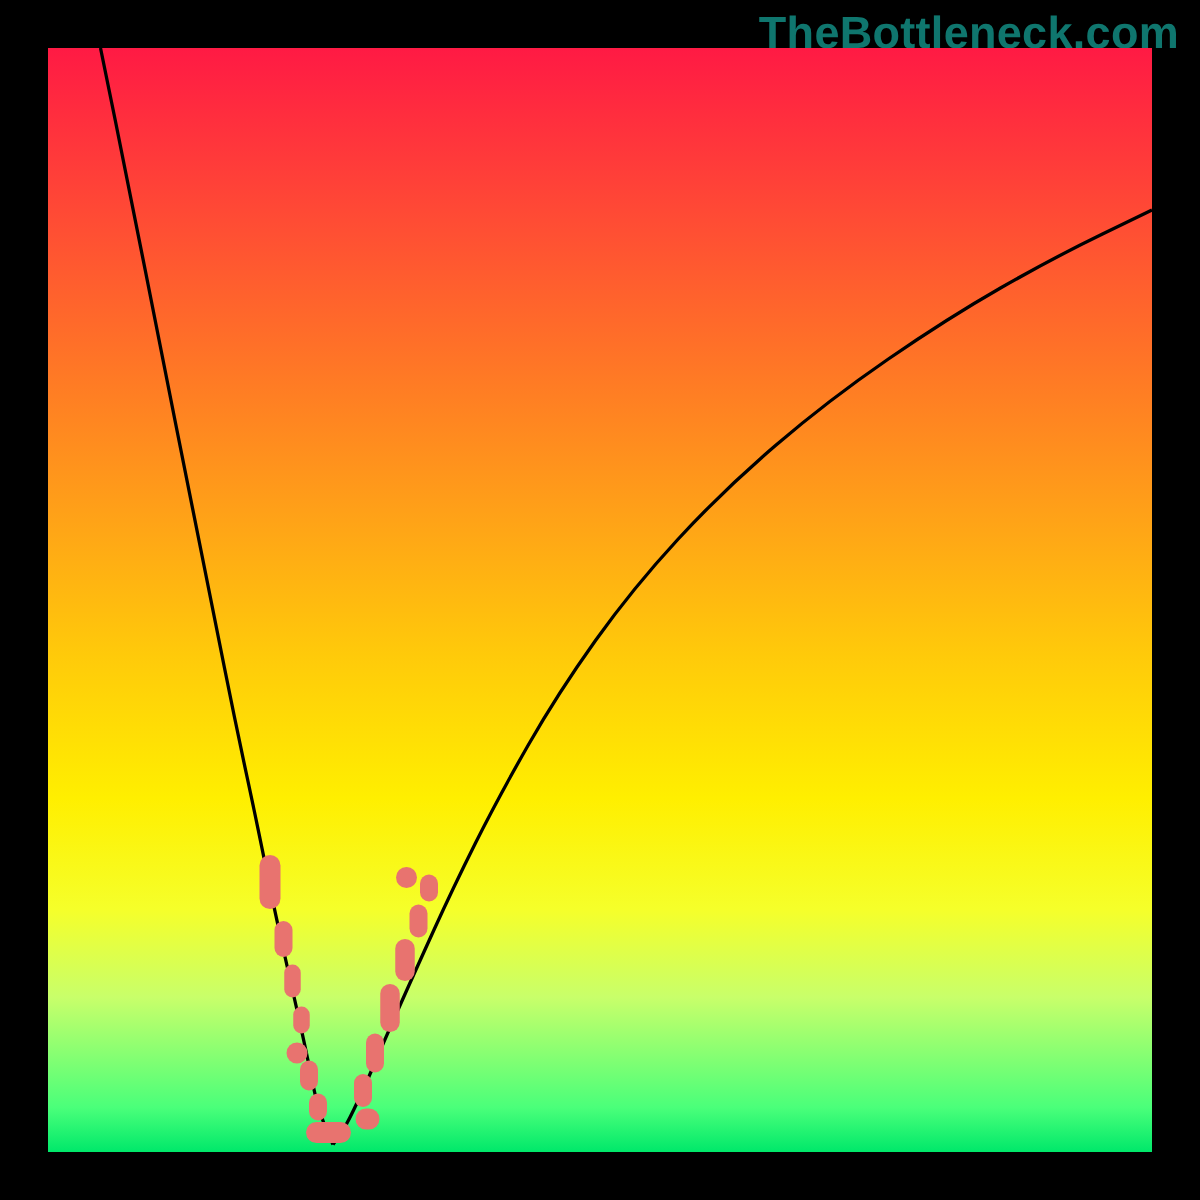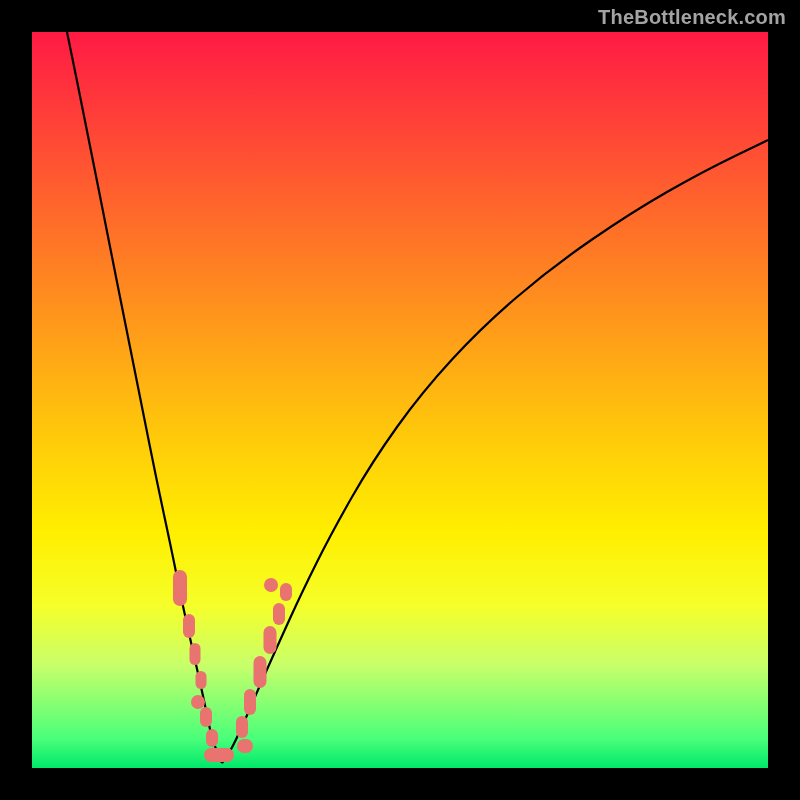--- a/index.html
+++ b/index.html
@@ -32,23 +32,23 @@
       #f5ff2a 78%,
       #c8ff6a 86%,
       #4aff7a 96%,
       #00e86a 100%);
   }
   .watermark {
     position: absolute;
     top: 6px;
     right: 14px;
     font-family: Arial, Helvetica, sans-serif;
-    font-size: 20px;
+    font-size: 30px;
     font-weight: 600;
-    color: #a3a3a3;
+    color: #0f766e;
     letter-spacing: 0.2px;
     user-select: none;
   }
   svg.curves {
     position: absolute;
     left: 0;
     top: 0;
     width: 736px;
     height: 736px;
     overflow: visible;

